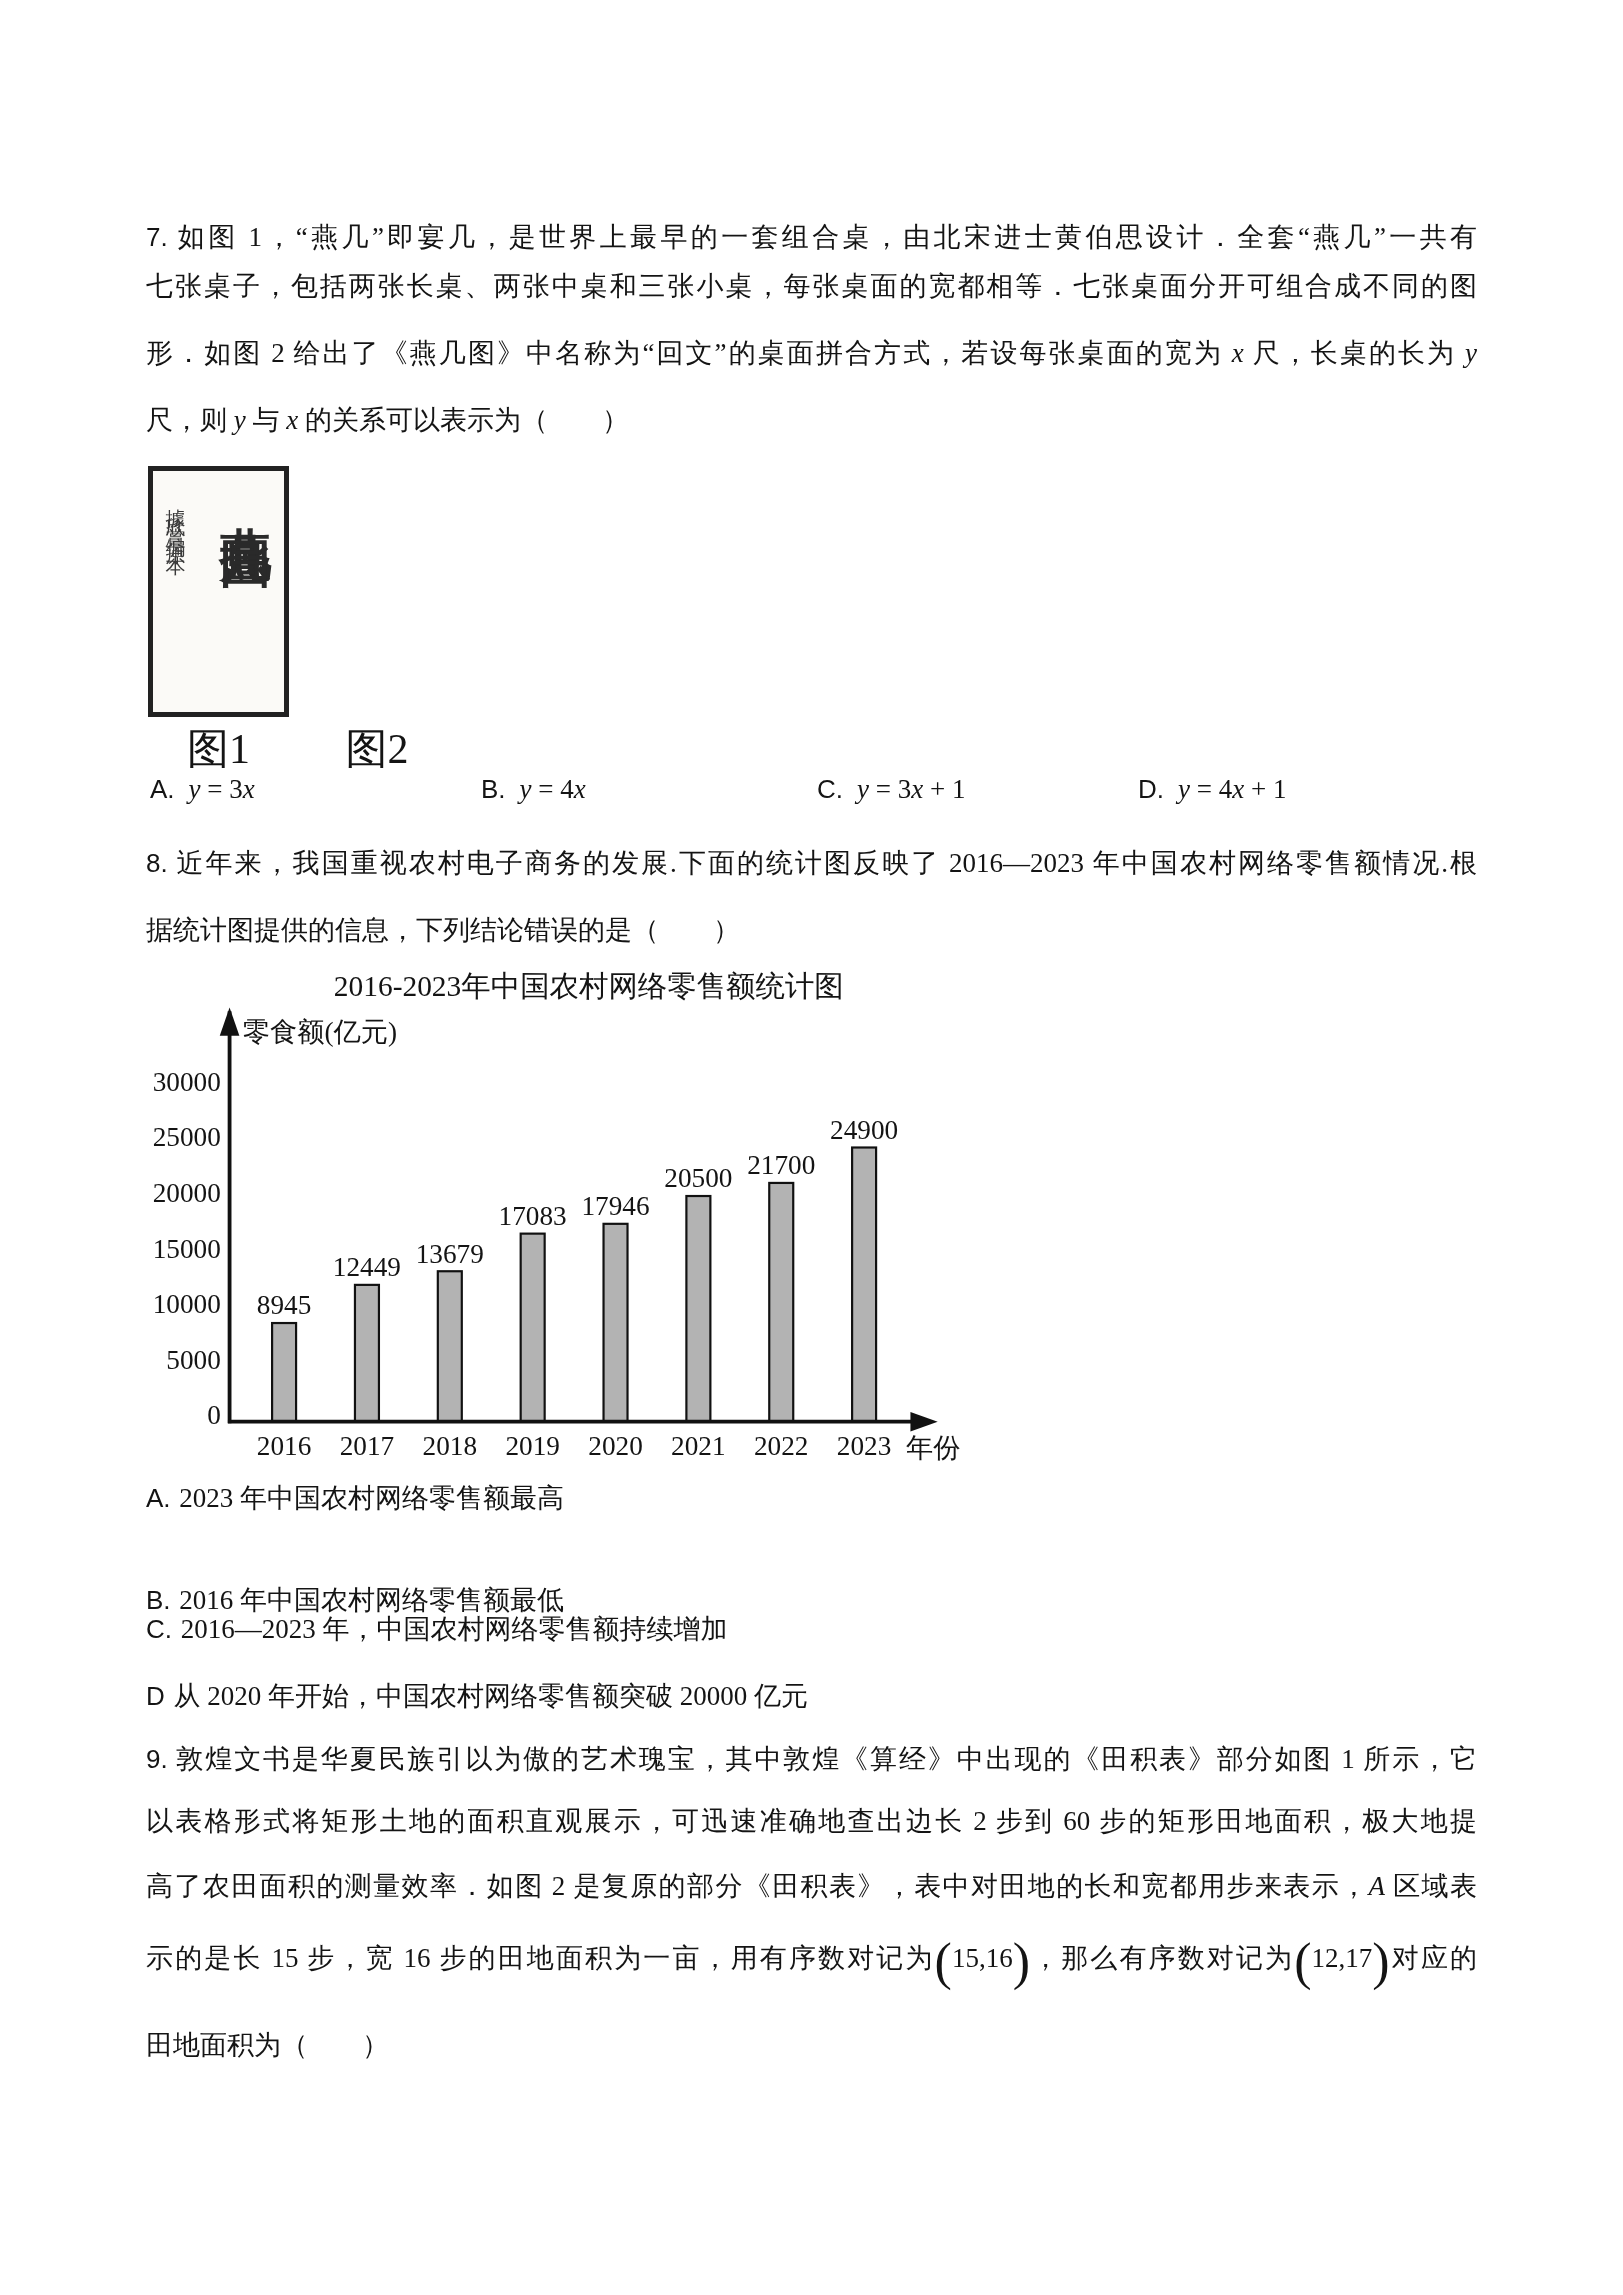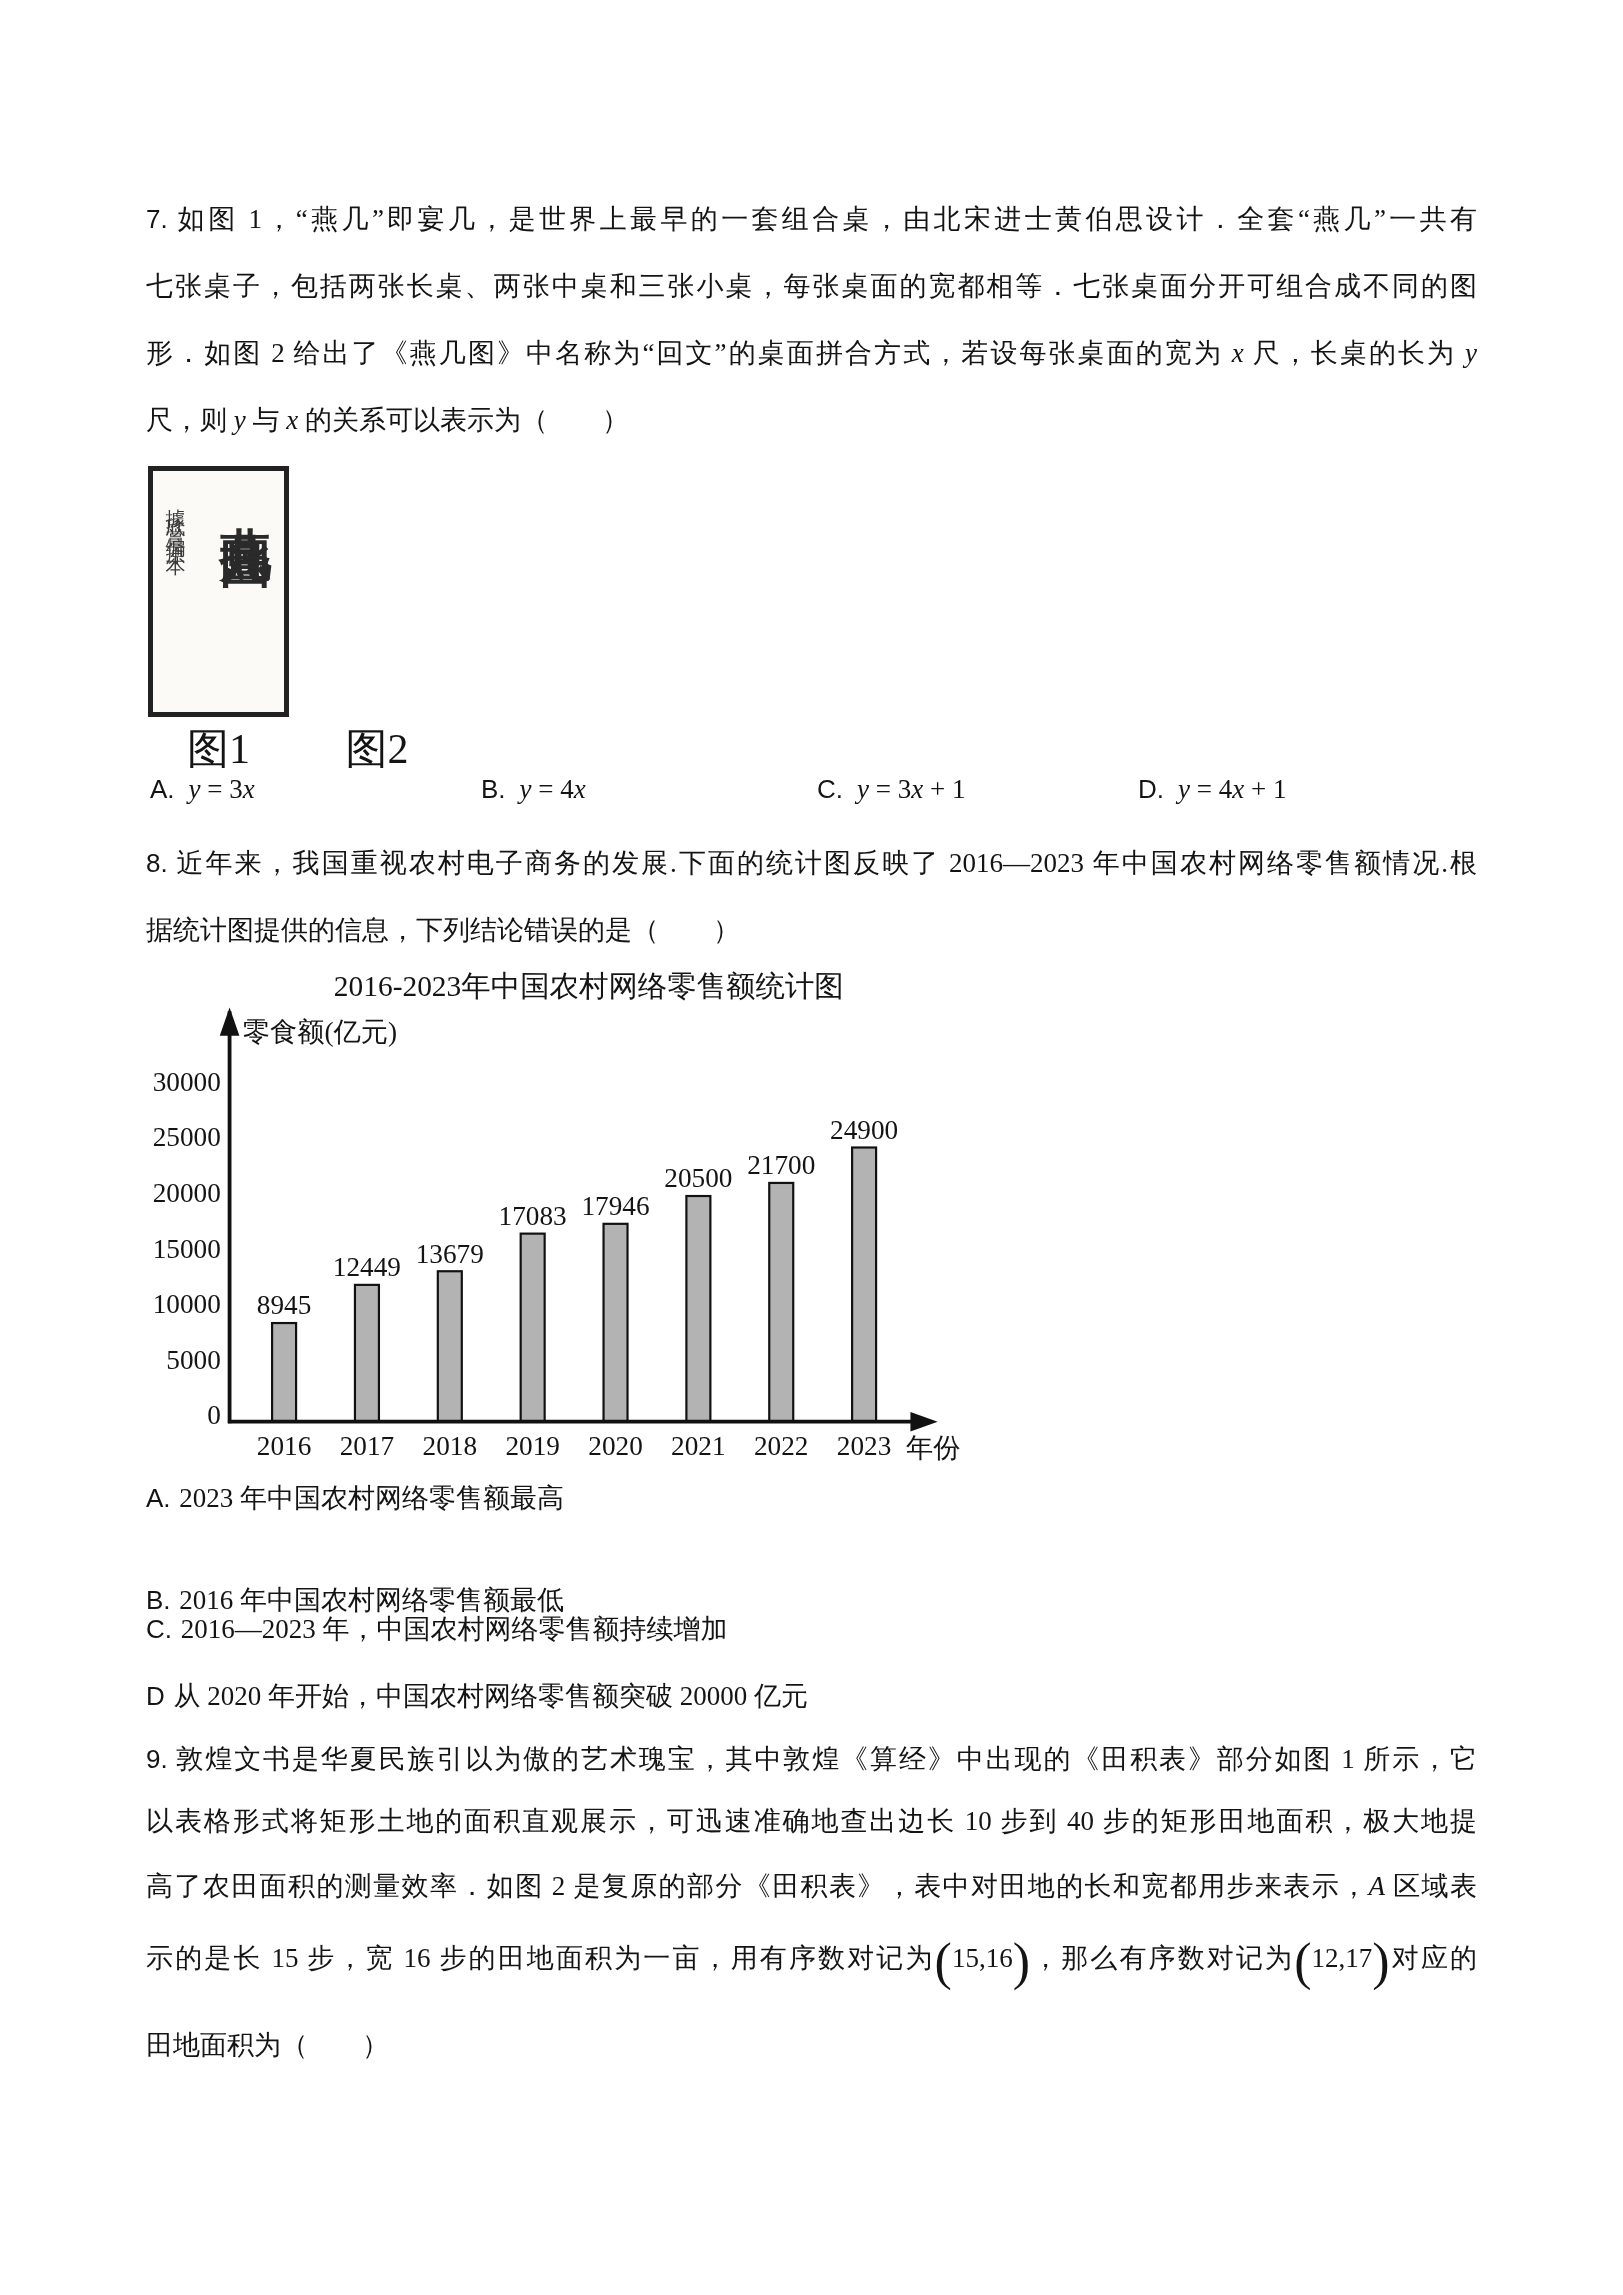--- a/index.html
+++ b/index.html
@@ -88,21 +88,21 @@
       <text x="405" y="2307" text-anchor="end" font-size="50">15000</text>
       <text x="405" y="2205" text-anchor="end" font-size="50">20000</text>
       <text x="405" y="2103" text-anchor="end" font-size="50">25000</text>
       <text x="405" y="2001" text-anchor="end" font-size="50">30000</text>
       <text x="1080" y="1828" text-anchor="middle" font-size="54">2016-2023年中国农村网络零售额统计图</text>
       <text x="445" y="1910" text-anchor="start" font-size="50">零食额(亿元)</text>
       <text x="1662" y="2672" text-anchor="start" font-size="50">年份</text>
     </svg>
 
   <div id="q7-lines">
-      <div class="tline just" style="top: 202px;"><span class="qnum">7.</span> 如图 1，“燕几”即宴几，是世界上最早的一套组合桌，由北宋进士黄伯思设计．全套“燕几”一共有</div>
+      <div class="tline just" style="top: 220px;"><span class="qnum">7.</span> 如图 1，“燕几”即宴几，是世界上最早的一套组合桌，由北宋进士黄伯思设计．全套“燕几”一共有</div>
       <div class="tline just" style="top: 269px;">七张桌子，包括两张长桌、两张中桌和三张小桌，每张桌面的宽都相等．七张桌面分开可组合成不同的图</div>
       <div class="tline just" style="top: 336px;">形．如图 2 给出了《燕几图》中名称为“回文”的桌面拼合方式，若设每张桌面的宽为 <i>x</i> 尺，长桌的长为 <i>y</i></div>
       <div class="tline" style="top: 403px;">尺，则 <i>y</i> 与 <i>x</i> 的关系可以表示为（　　）</div>
     </div>
 
   <div class="figbox" id="fig1-box">
     <div class="fig1-side">據欣賞编原本</div>
     <div class="fig1-main">燕几圖</div>
   </div>
 
@@ -124,20 +124,20 @@
 
   <div id="q8-options">
       <div class="opt8" style="top: 1480px;"><span class="qnum">A.</span>2023 年中国农村网络零售额最高</div>
       <div class="opt8" style="top: 1582px;"><span class="qnum">B.</span>2016 年中国农村网络零售额最低</div>
       <div class="opt8" style="top: 1611px;"><span class="qnum">C.</span>2016—2023 年，中国农村网络零售额持续增加</div>
       <div class="opt8" style="top: 1678px;"><span class="qnum">D</span>从 2020 年开始，中国农村网络零售额突破 20000 亿元</div>
     </div>
 
   <div id="q9-lines">
       <div class="tline just" style="top: 1742px;"><span class="qnum">9.</span> 敦煌文书是华夏民族引以为傲的艺术瑰宝，其中敦煌《算经》中出现的《田积表》部分如图 1 所示，它</div>
-      <div class="tline just" style="top: 1804px;">以表格形式将矩形土地的面积直观展示，可迅速准确地查出边长 10 步到 40 步的矩形田地面积，极大地提</div>
+      <div class="tline just" style="top: 1804px;">以表格形式将矩形土地的面积直观展示，可迅速准确地查出边长 2 步到 60 步的矩形田地面积，极大地提</div>
       <div class="tline just" style="top: 1869px;">高了农田面积的测量效率．如图 2 是复原的部分《田积表》，表中对田地的长和宽都用步来表示，<i>A</i> 区域表</div>
       <div class="tline just" style="top: 1941px;">示的是长 15 步，宽 16 步的田地面积为一亩，用有序数对记为<span class="bigp">(</span>15,16<span class="bigp">)</span>，那么有序数对记为<span class="bigp">(</span>12,17<span class="bigp">)</span>对应的</div>
       <div class="tline" style="top: 2028px;">田地面积为（　　）</div>
     </div>
 
 </div>
 
 
 </body></html>

